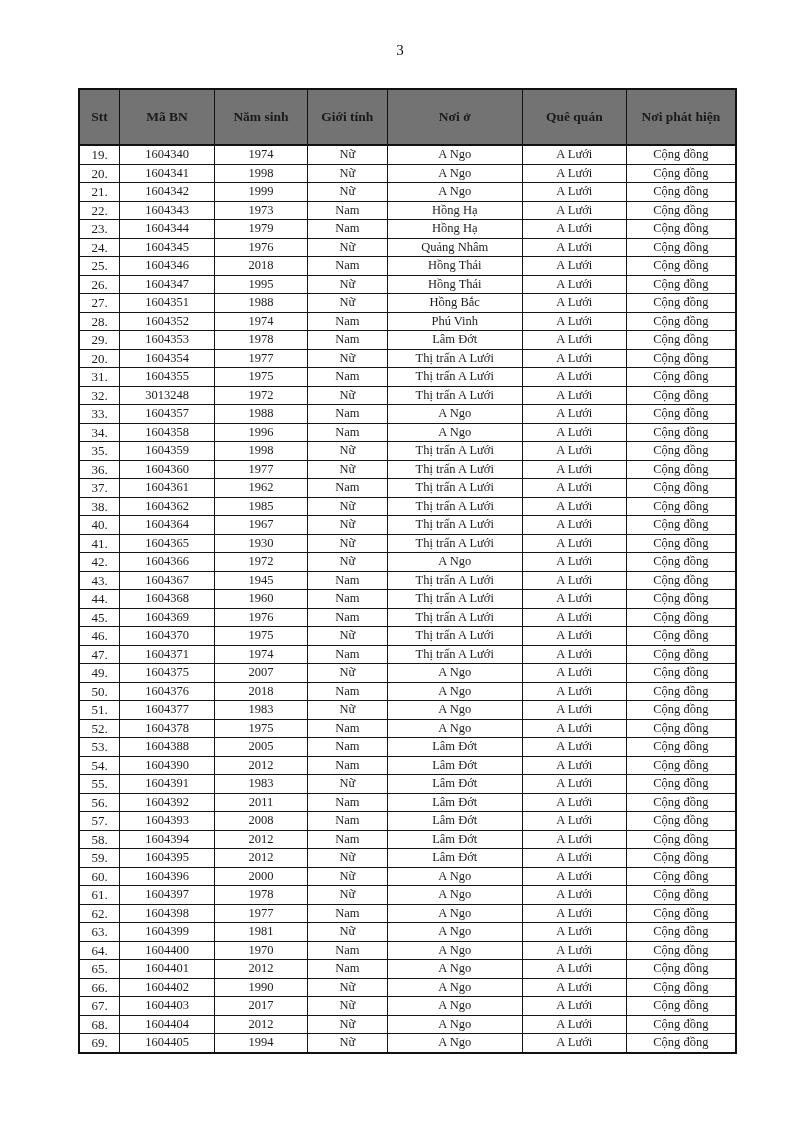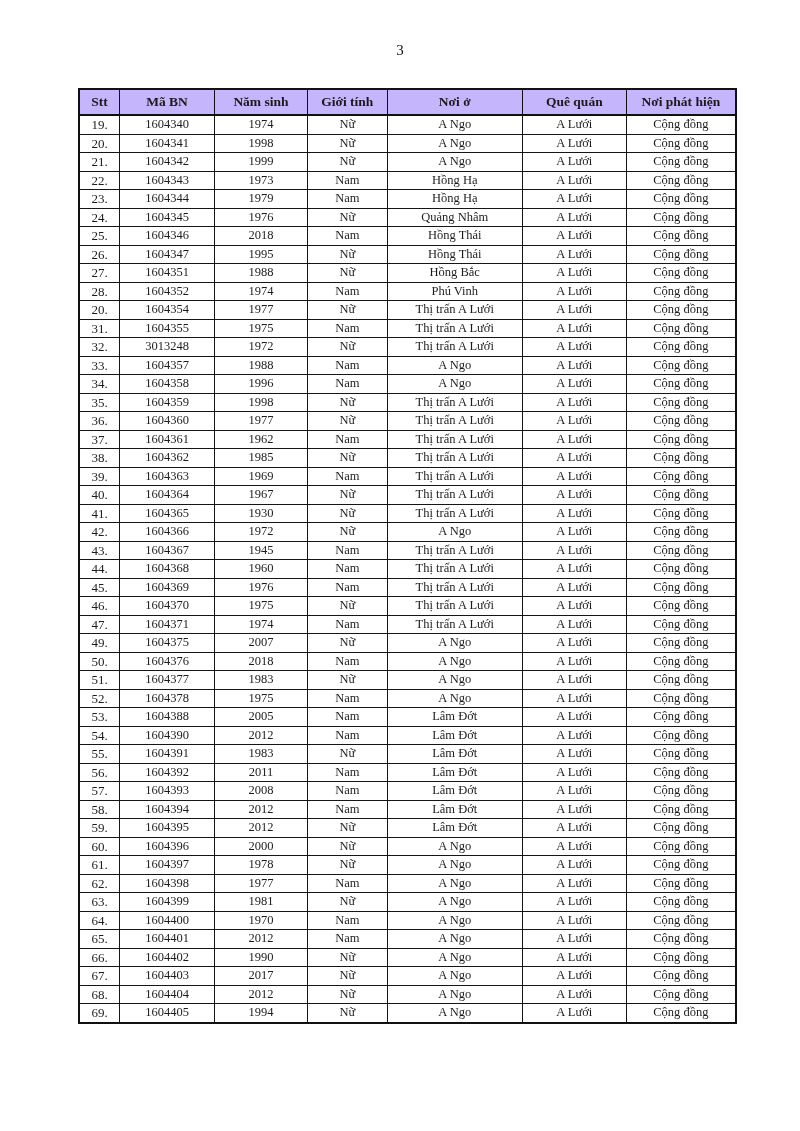--- a/index.html
+++ b/index.html
@@ -33,26 +33,26 @@
     border: 2px solid #111;
   }
   table.patient-table col.c-stt  { width: 6.2%; }
   table.patient-table col.c-ma   { width: 14.4%; }
   table.patient-table col.c-nam  { width: 14.2%; }
   table.patient-table col.c-gt   { width: 12.1%; }
   table.patient-table col.c-noio { width: 20.6%; }
   table.patient-table col.c-que  { width: 15.8%; }
   table.patient-table col.c-phat { width: 16.7%; }
   table.patient-table th {
-    background: #c4b5fd;
+    background: #737373;
     border: 1px solid #111;
     border-bottom: 2px solid #111;
     font-weight: bold;
     font-size: 13.5px;
-    padding: 4px 2px;
+    padding: 19px 2px;
     text-align: center;
     white-space: nowrap;
     overflow: hidden;
   }
   table.patient-table td {
     border: 1px solid #151515;
     font-size: 12.5px;
     line-height: 15.5px;
     padding: 1px 2px;
     text-align: center;
@@ -176,20 +176,29 @@
       <tr>
         <td class="stt">28.</td>
         <td>1604352</td>
         <td>1974</td>
         <td>Nam</td>
         <td>Phú Vinh</td>
         <td>A Lưới</td>
         <td>Cộng đồng</td>
       </tr>
       <tr>
+        <td class="stt">29.</td>
+        <td>1604353</td>
+        <td>1978</td>
+        <td>Nam</td>
+        <td>Lâm Đớt</td>
+        <td>A Lưới</td>
+        <td>Cộng đồng</td>
+      </tr>
+      <tr>
         <td class="stt">20.</td>
         <td>1604354</td>
         <td>1977</td>
         <td>Nữ</td>
         <td>Thị trấn A Lưới</td>
         <td>A Lưới</td>
         <td>Cộng đồng</td>
       </tr>
       <tr>
         <td class="stt">31.</td>
@@ -252,29 +261,20 @@
         <td>Nam</td>
         <td>Thị trấn A Lưới</td>
         <td>A Lưới</td>
         <td>Cộng đồng</td>
       </tr>
       <tr>
         <td class="stt">38.</td>
         <td>1604362</td>
         <td>1985</td>
         <td>Nữ</td>
-        <td>Thị trấn A Lưới</td>
-        <td>A Lưới</td>
-        <td>Cộng đồng</td>
-      </tr>
-      <tr>
-        <td class="stt">39.</td>
-        <td>1604363</td>
-        <td>1969</td>
-        <td>Nam</td>
         <td>Thị trấn A Lưới</td>
         <td>A Lưới</td>
         <td>Cộng đồng</td>
       </tr>
       <tr>
         <td class="stt">40.</td>
         <td>1604364</td>
         <td>1967</td>
         <td>Nữ</td>
         <td>Thị trấn A Lưới</td>

